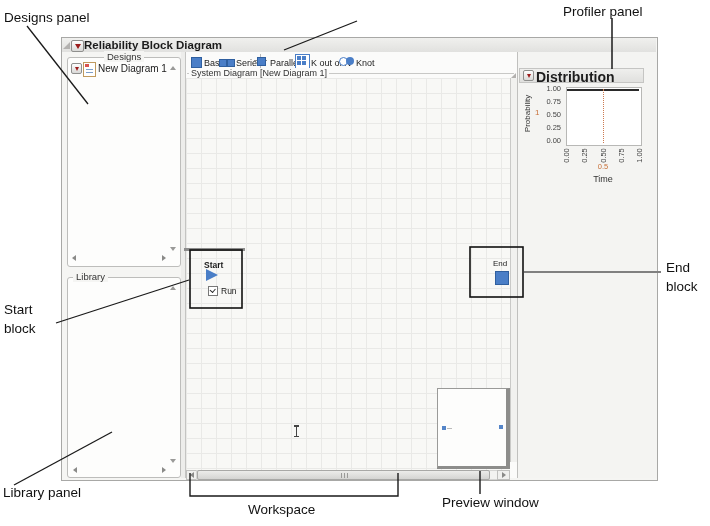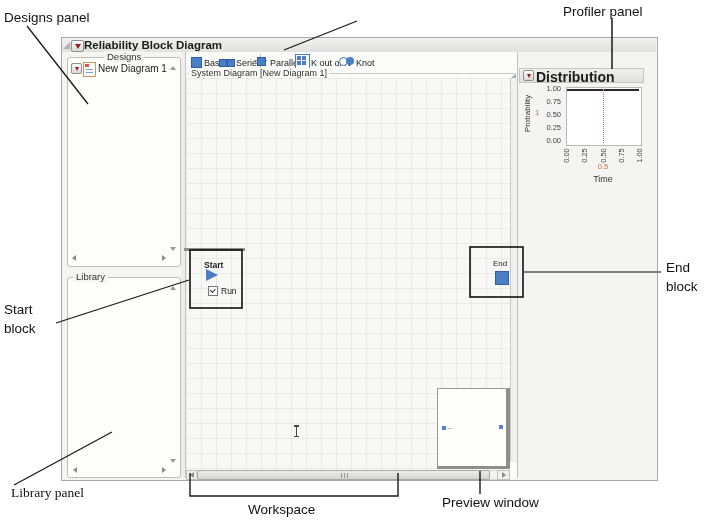--- a/index.html
+++ b/index.html
@@ -194,21 +194,21 @@
   <div class="abs callout" style="left:4px;top:8px;">Designs panel</div>
   <div class="abs callout" style="left:563px;top:2px;">Profiler panel</div>
   <div class="abs callout" style="left:666px;top:258px;">
     <div>End</div>
       <div>block</div>
   </div>
   <div class="abs callout" style="left:4px;top:300px;">
     <div>Start</div>
       <div>block</div>
   </div>
-  <div class="abs callout" style="left:11px;top:483px;font-family:Liberation Serif, serif;">Library panel</div>
+  <div class="abs callout" style="left:3px;top:483px;">Library panel</div>
   <div class="abs callout" style="left:248px;top:500px;">Workspace</div>
   <div class="abs callout" style="left:442px;top:493px;">Preview window</div>
 
   <svg class="abs overlay" width="710" height="526">
     <line x1="27" y1="26" x2="88" y2="104" stroke="#1a1a1a" stroke-width="1.3"></line>
     <line x1="357" y1="21" x2="284" y2="50" stroke="#1a1a1a" stroke-width="1.3"></line>
     <line x1="612" y1="18" x2="612" y2="69" stroke="#1a1a1a" stroke-width="1.5"></line>
     <line x1="184" y1="249.5" x2="245" y2="249.5" stroke="#8c8c8c" stroke-width="3"></line>
     <rect x="190" y="250" width="52" height="58" fill="none" stroke="#111" stroke-width="1.6"></rect>
     <rect x="470" y="247" width="53" height="50" fill="none" stroke="#111" stroke-width="1.6"></rect>

